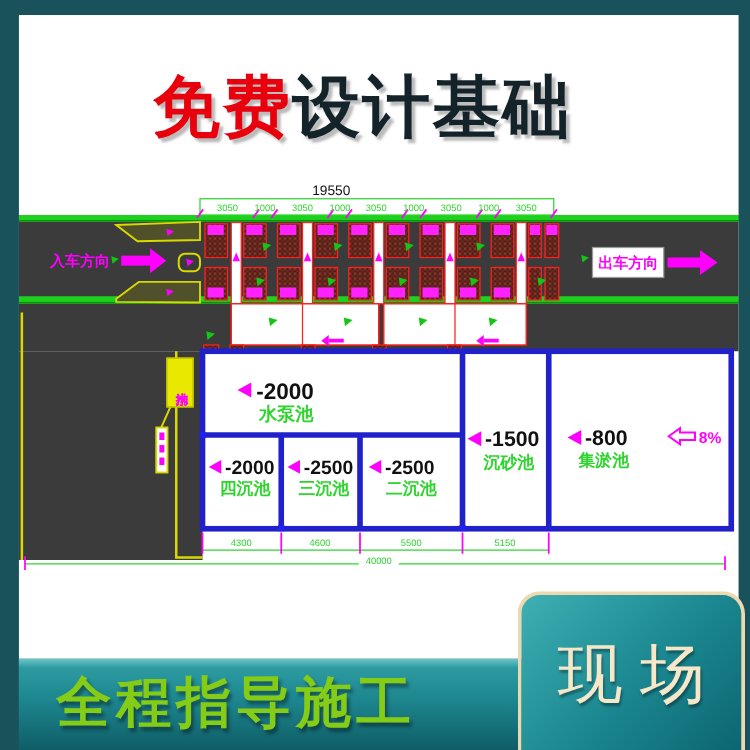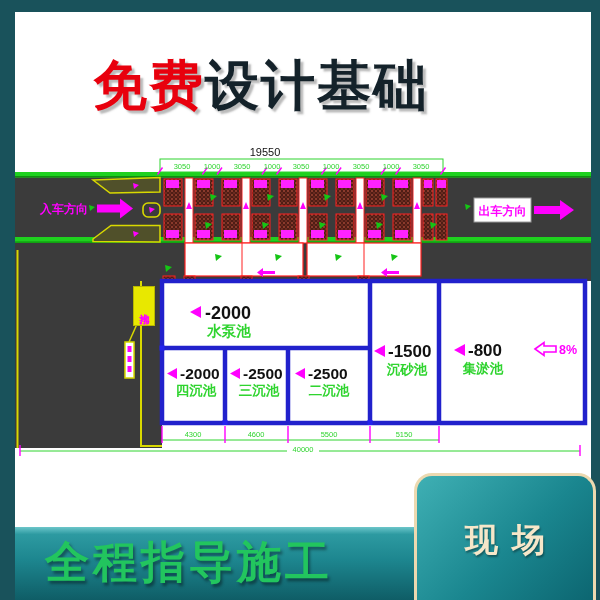--- a/index.html
+++ b/index.html
@@ -6,42 +6,42 @@
   #card{position:relative;width:600px;height:600px;overflow:hidden;
         font-family:"Liberation Sans","DejaVu Sans",sans-serif;background:#19525b;}
   
   .frame{position:absolute;background:#19525b;z-index:40;}
   #frame-top{left:0;top:0;width:600px;height:12px;}
   #frame-left{left:0;top:0;width:15px;height:600px;}
   #frame-right{left:591px;top:0;width:9px;height:600px;}
   
   #content{position:absolute;left:15px;top:12px;width:576px;height:515px;background:#ffffff;z-index:1;}
   
-  #main-title{position:absolute;left:15px;top:50px;width:492px;text-align:center;
+  #main-title{position:absolute;left:4px;top:50px;width:492px;text-align:center;
       font-size:54px;font-weight:bold;letter-spacing:2px;z-index:3;
-      text-shadow:3px 3px 2px rgba(130,130,130,.55);white-space:nowrap;}
+      text-shadow:3px 3px 2px rgba(130,130,130,.55);white-space:nowrap;padding-left:40px;}
   #main-title .hl{color:#e8000d;}
   #main-title .rest{color:#14222a;}
   
   #plan{position:absolute;left:15px;top:130px;z-index:2;}
   
   #drain-callout{position:absolute;left:133px;top:286px;width:20px;height:38px;background:#e8e800;
       border:1px solid #b8b800;color:#ff00ff;font-size:10px;font-weight:bold;line-height:10px;
       writing-mode:vertical-rl;text-orientation:upright;display:flex;align-items:center;justify-content:center;z-index:4;}
   
   #bottom-banner{position:absolute;left:0;top:527px;width:600px;height:73px;z-index:30;
       background:linear-gradient(180deg,#6cc6ca 0%,#2d9aa1 10%,#1d868f 45%,#0f5d66 100%);}
-  #slogan{position:absolute;left:45px;top:533px;font-size:44px;font-weight:bold;color:#22c55e;
+  #slogan{position:absolute;left:45px;top:533px;font-size:44px;font-weight:bold;color:#84cc16;
       letter-spacing:4px;z-index:31;text-shadow:2px 3px 3px rgba(0,0,0,.4);white-space:nowrap;}
   
   #badge-panel{position:absolute;left:414px;top:473px;width:176px;height:127px;z-index:50;
       border:3px solid #ecd9b0;border-bottom:none;border-radius:18px 18px 0 0;
       background:linear-gradient(135deg,#3fb0b4 0%,#1a868f 55%,#0c6570 100%);
       display:flex;flex-direction:column;align-items:center;justify-content:center;gap:6px;}
-  .badge-line{color:#f6e7c9;font-size:33px;font-weight:bold;letter-spacing:14px;margin-left:14px;
+  .badge-line{color:#f6e7c9;font-size:52px;font-weight:normal;letter-spacing:14px;margin-left:14px;
       text-shadow:1px 2px 2px rgba(0,0,0,.35);line-height:46px;white-space:nowrap;}
   text{font-family:"Liberation Sans","DejaVu Sans",sans-serif;}
   .dimnum{fill:#2fd42f;font-size:7.5px;}
   .poolnum{fill:#111111;font-weight:bold;}
   .poolname{fill:#2fd42f;font-weight:bold;}
 </style>
 </head>
 <body>
 
 <div id="card">

